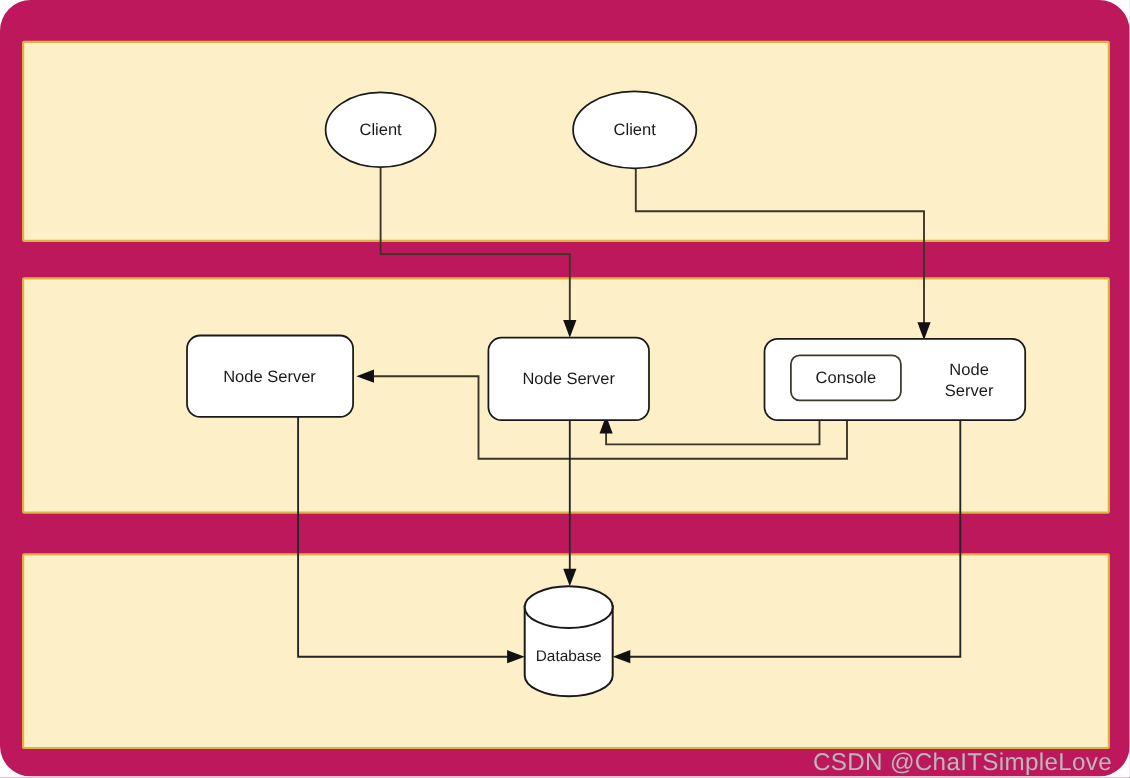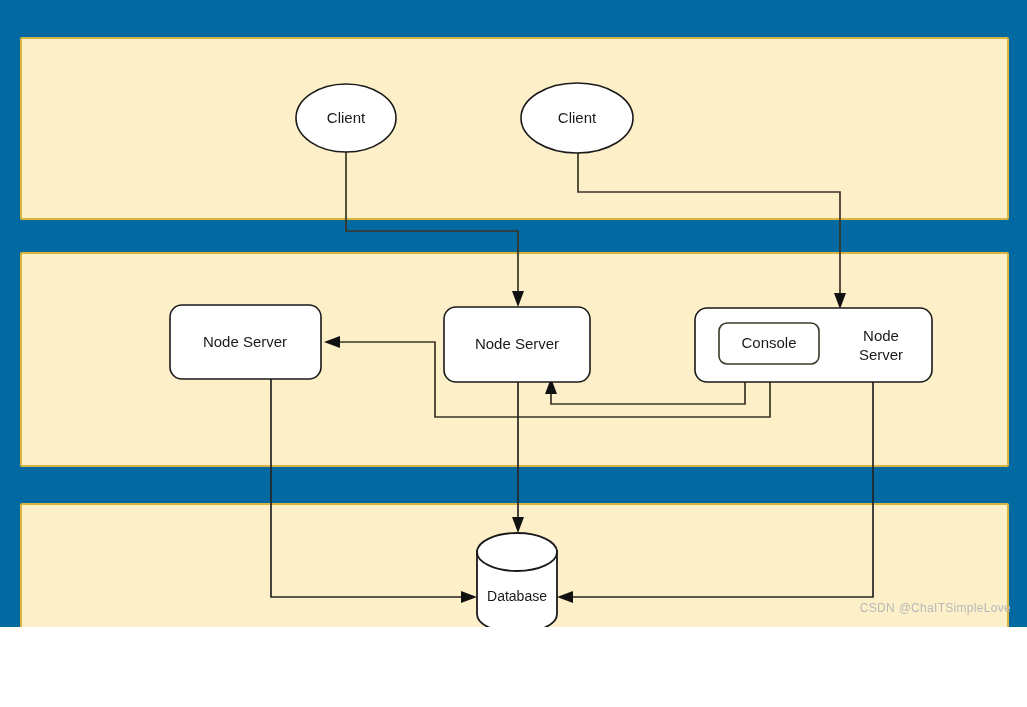--- a/index.html
+++ b/index.html
@@ -7,23 +7,24 @@
     margin: 0;
     padding: 0;
     background: #ffffff;
   }
   body {
     font-family: "Liberation Sans", sans-serif;
   }
   #canvas {
     position: relative;
     width: 1027px;
-    height: 627px;
-    background: #0369a1;
+    height: 706px;
+    background: #be185d;
     overflow: hidden;
+    border-radius: 28px;
   }
   #diagram-svg {
     position: absolute;
     left: 0;
     top: 0;
     width: 1027px;
     height: 707px;
   }
   .band-rect {
     fill: #fdf0c9;
@@ -82,23 +83,23 @@
   .db-label {
     font-family: "Liberation Sans", sans-serif;
     font-size: 14px;
     fill: #1a1a1a;
     text-anchor: middle;
     dominant-baseline: middle;
   }
   .watermark-text {
     position: absolute;
     right: 16px;
-    bottom: 12px;
+    bottom: 0;
     font-family: "Liberation Sans", sans-serif;
-    font-size: 12px;
+    font-size: 22px;
     color: #b9b9b9;
     letter-spacing: 0.3px;
     white-space: nowrap;
     user-select: none;
   }
 </style>
 </head>
 <body>
 
 <div id="canvas">

